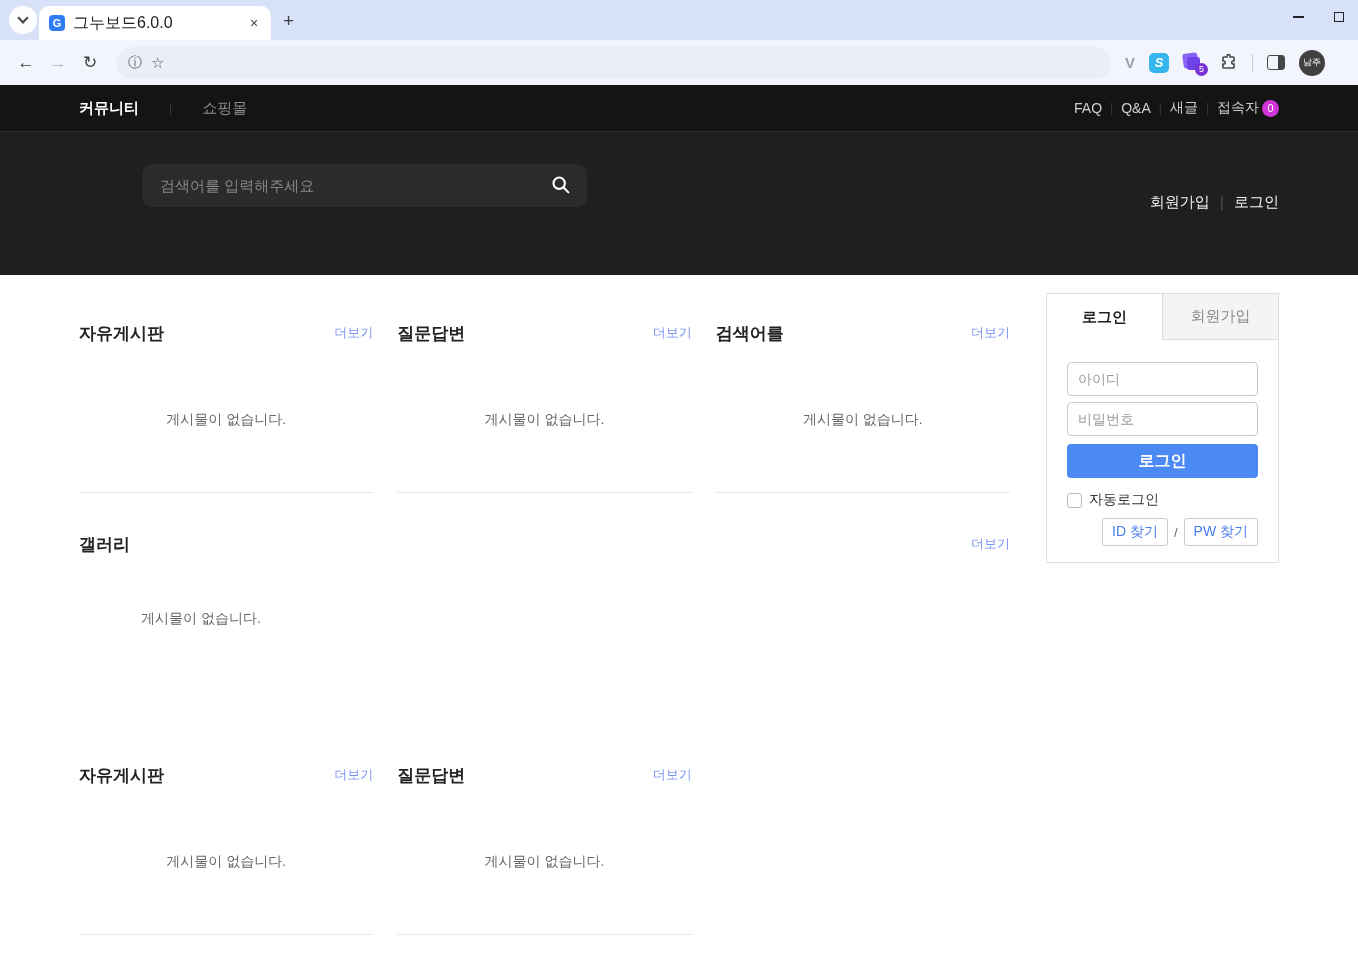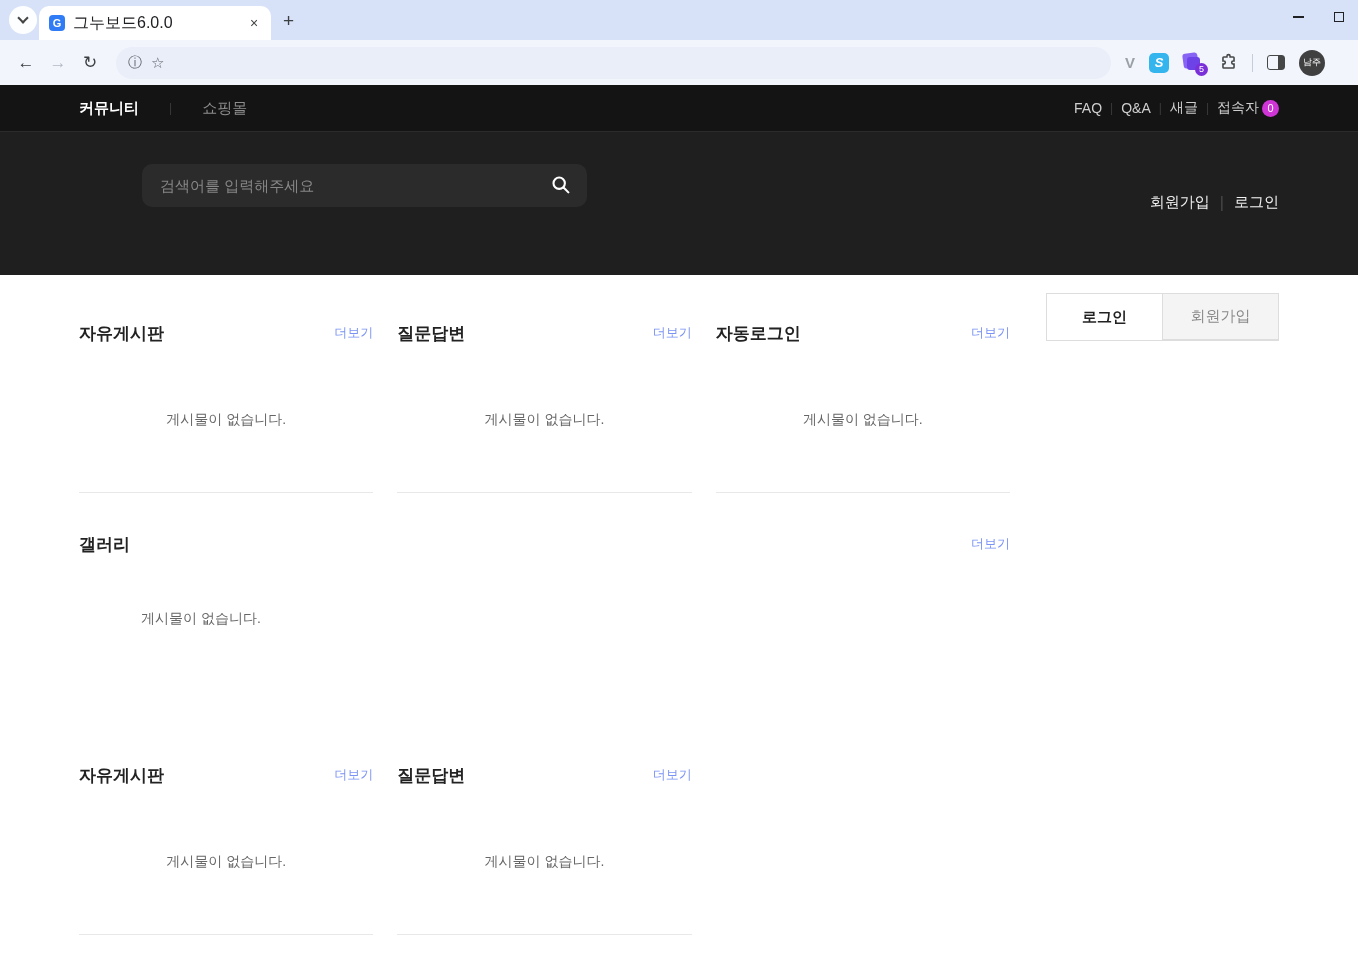--- a/index.html
+++ b/index.html
@@ -210,21 +210,21 @@
           <div class="sec-head">
             <span class="sec-title">질문답변</span>
             <span class="more-link">더보기</span>
           </div>
           <div class="sec-body">
               <span class="empty-txt">게시물이 없습니다.</span>
             </div>
         </div>
         <div class="sec">
           <div class="sec-head">
-            <span class="sec-title">자동로그인</span>
+            <span class="sec-title">검색어를</span>
             <span class="more-link">더보기</span>
           </div>
           <div class="sec-body">
               <span class="empty-txt">게시물이 없습니다.</span>
             </div>
         </div>
       </div>
 
       <div class="gallery">
         <div class="sec-head">
@@ -255,15 +255,29 @@
         </div>
         <div></div>
       </div>
     </div>
 
     <div class="login-box">
       <div class="lb-tabs">
         <div class="lb-tab active">로그인</div>
         <div class="lb-tab inactive">회원가입</div>
       </div>
+      <div class="lb-form">
+        <input class="lb-input" type="text" placeholder="아이디" style="">
+        <input class="lb-input" type="password" placeholder="비밀번호" style="">
+        <button class="lb-submit">로그인</button>
+        <div class="lb-auto">
+          <span class="lb-check"></span>
+          <span>자동로그인</span>
+        </div>
+        <div class="lb-find">
+          <button class="find-btn">ID 찾기</button>
+          <span class="find-sep">/</span>
+          <button class="find-btn">PW 찾기</button>
+        </div>
+      </div>
     </div>
   </div>
 </div>
 
 </body></html>

